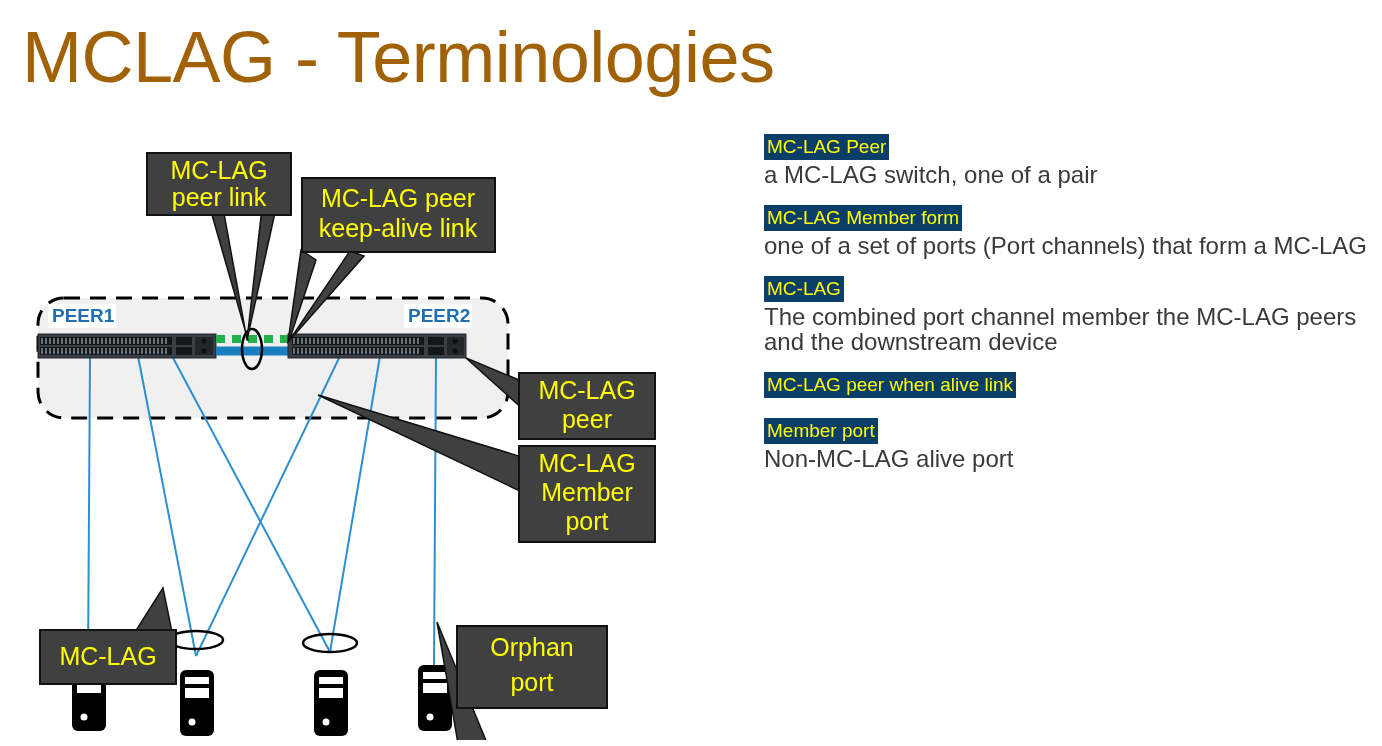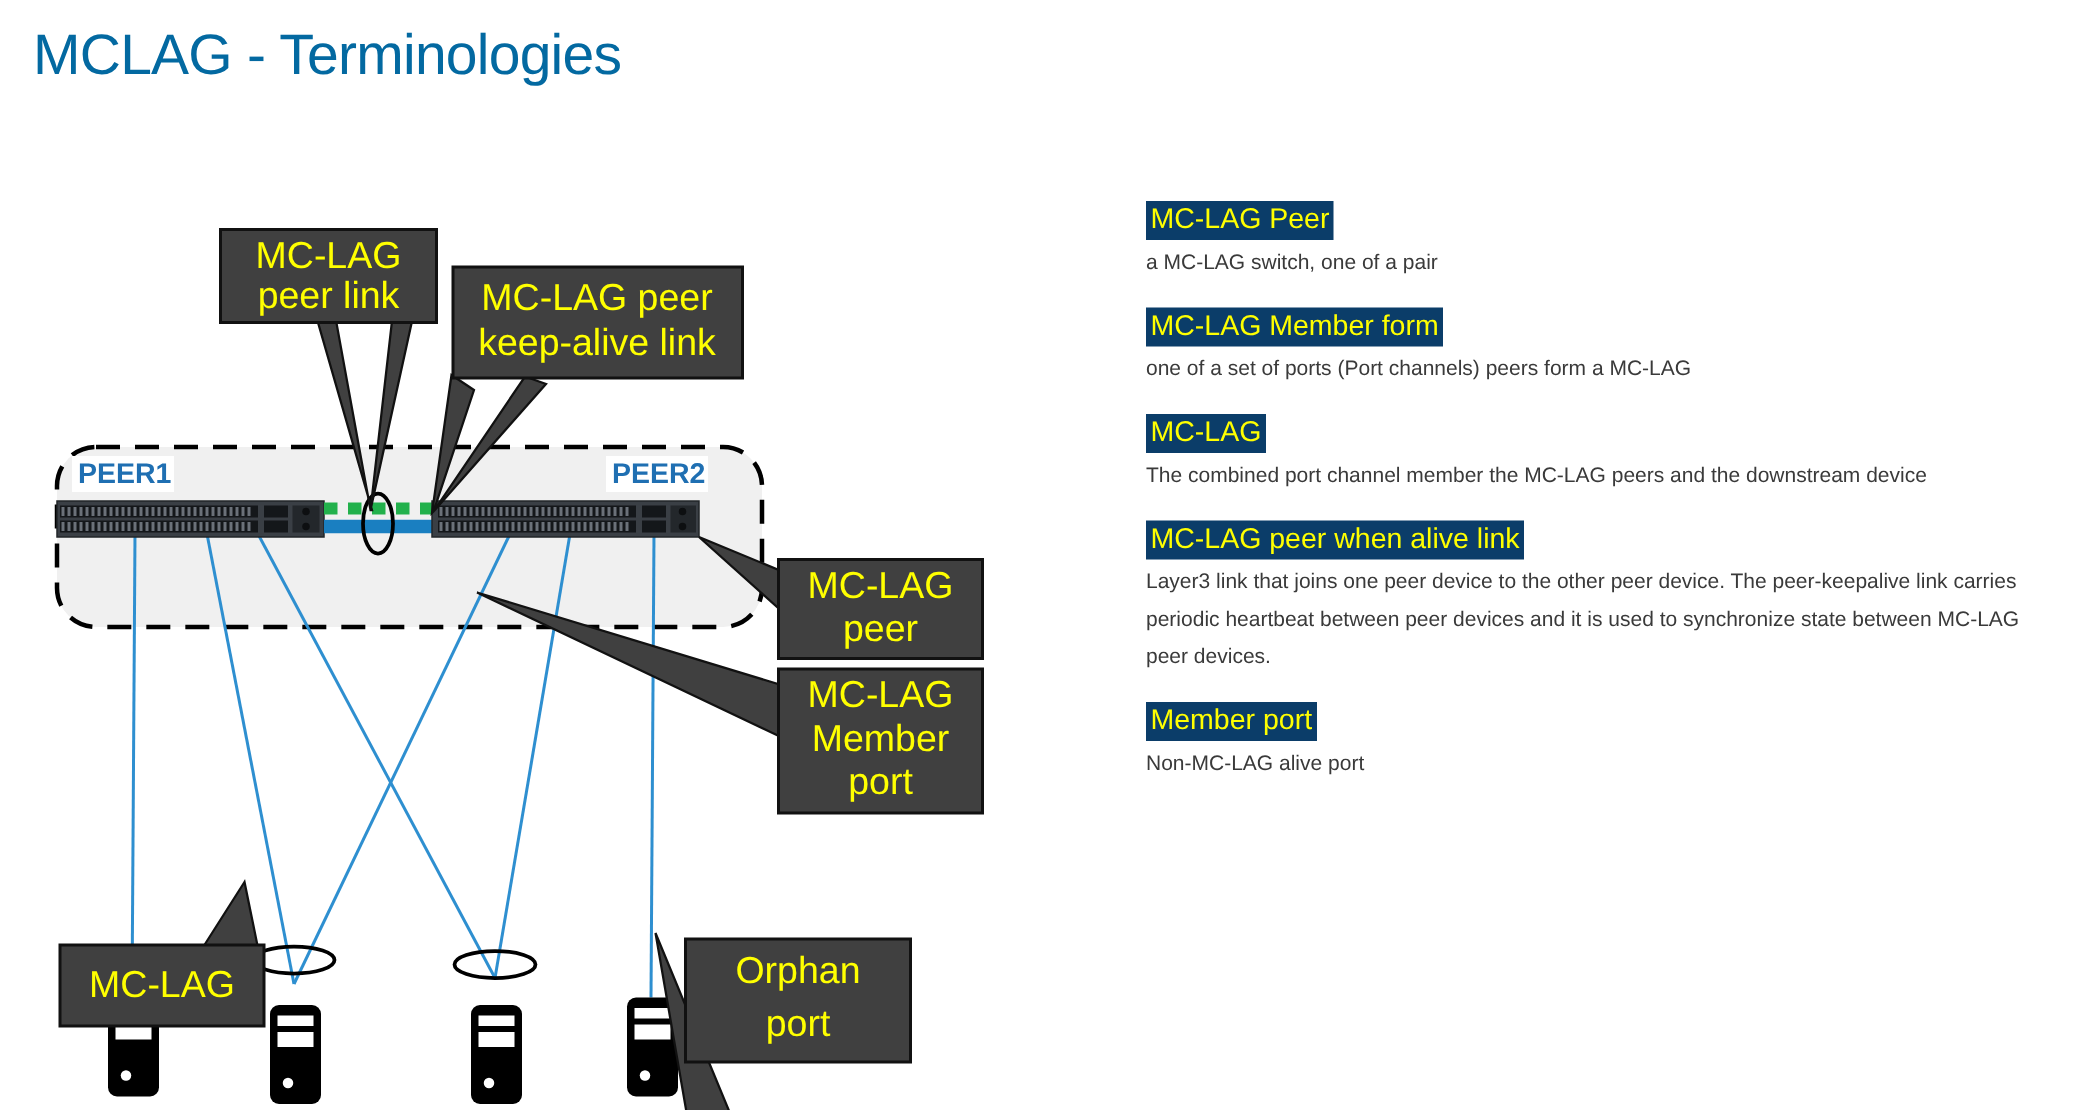--- a/index.html
+++ b/index.html
@@ -12,23 +12,23 @@
     height: 746px;
     position: relative;
     overflow: hidden;
     font-family: "Liberation Sans", sans-serif;
     color: #3a3a3a;
   }
   #page-title {
     position: absolute;
     left: 22px;
     top: 16px;
-    font-size: 38px;
+    font-size: 72px;
     font-weight: 400;
-    color: #0369a1;
+    color: #a16207;
     letter-spacing: -0.5px;
     white-space: nowrap;
   }
   #diagram-panel {
     position: absolute;
     left: 0;
     top: 120px;
     width: 700px;
     height: 620px;
   }
@@ -63,21 +63,21 @@
     display: inline-block;
     background: #0b3d69;
     color: #ffff00;
     font-size: 19px;
     line-height: 23px;
     padding: 1px 3px 2px 3px;
     margin-bottom: 2px;
     white-space: nowrap;
   }
   .glossary-def {
-    font-size: 14px;
+    font-size: 24px;
     line-height: 25px;
     color: #3a3a3a;
     max-width: 608px;
   }
 </style>
 </head>
 <body>
 
 <div id="page-title">MCLAG - Terminologies</div>
 
@@ -339,32 +339,31 @@
 
 <div id="glossary-panel">
 
   <div class="glossary-entry">
     <div class="glossary-term">MC-LAG Peer</div>
     <div class="glossary-def">a MC-LAG switch, one of a pair</div>
   </div>
 
   <div class="glossary-entry">
     <div class="glossary-term">MC-LAG Member form</div>
-    <div class="glossary-def">one of a set of ports (Port channels) peers form a MC-LAG</div>
+    <div class="glossary-def">one of a set of ports (Port channels) that form a MC-LAG</div>
   </div>
 
   <div class="glossary-entry">
     <div class="glossary-term">MC-LAG</div>
     <div class="glossary-def">The combined port channel member the MC-LAG peers and the downstream device</div>
   </div>
 
 
   <div class="glossary-entry">
     <div class="glossary-term">MC-LAG peer when alive link</div>
-    <div class="glossary-def">Layer3 link that joins one peer device to the other peer device. The peer-keepalive link carries periodic heartbeat between peer devices and it is used to synchronize state between MC-LAG peer devices.</div>
   </div>
 
   <div class="glossary-entry">
     <div class="glossary-term">Member port</div>
     <div class="glossary-def">Non-MC-LAG alive port</div>
   </div>
 
 </div>
 
 </body></html>

